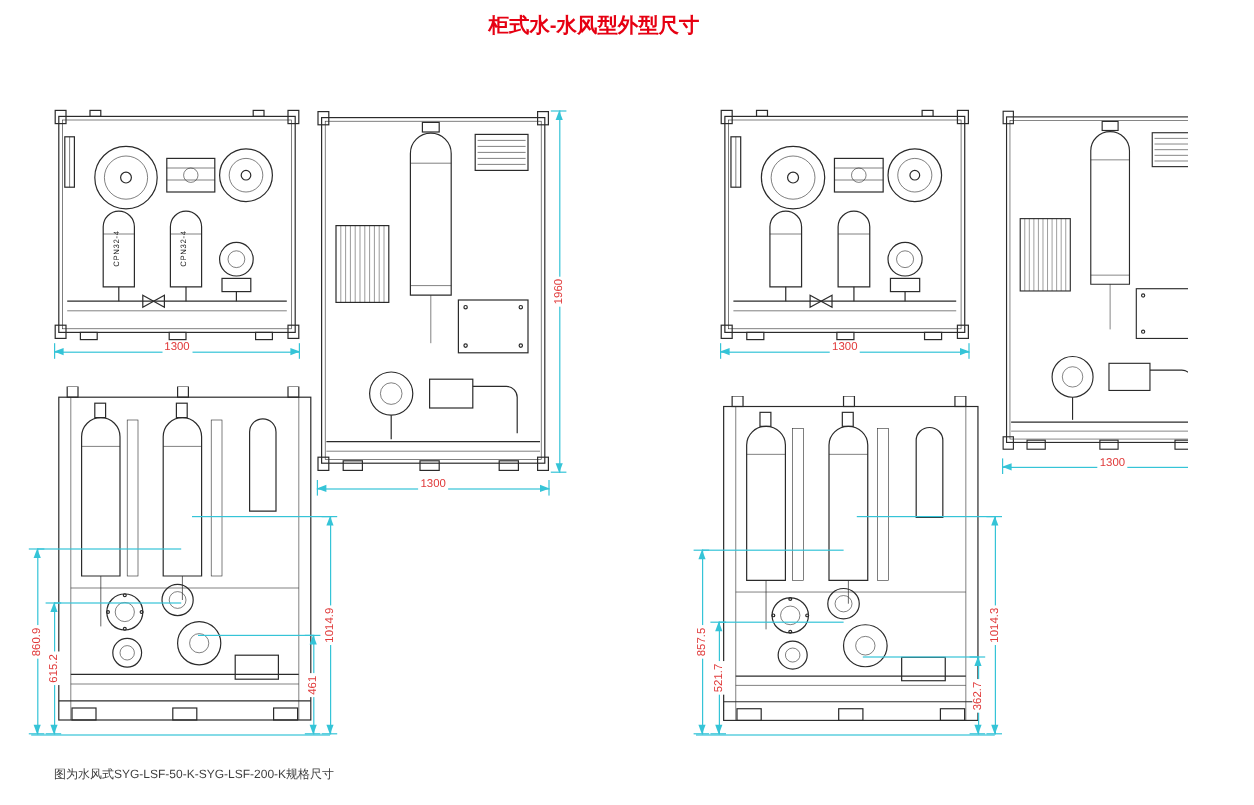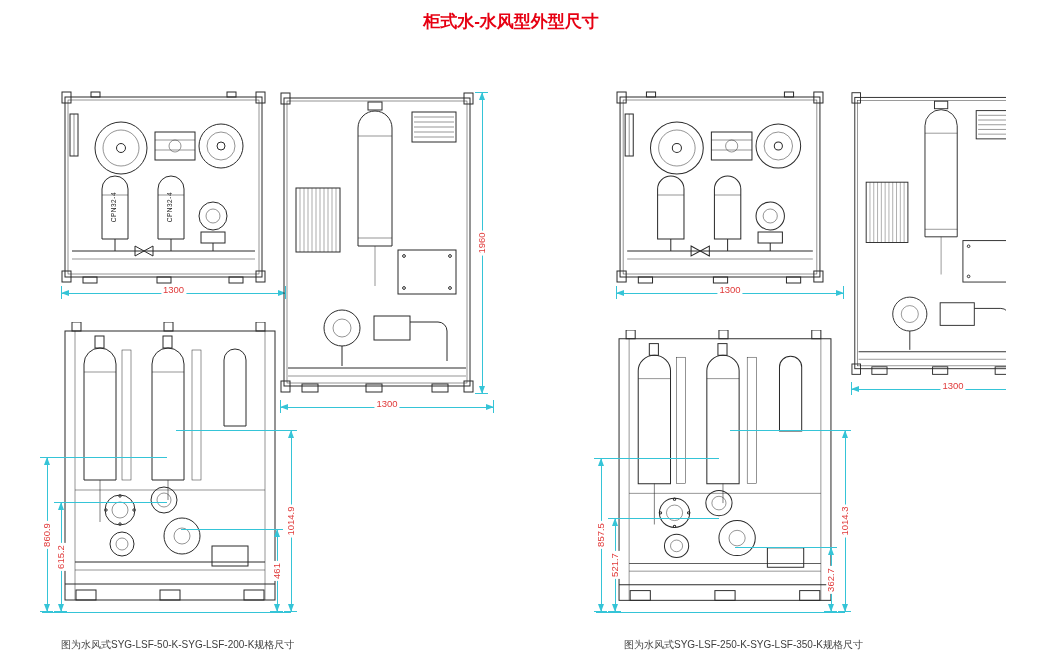--- a/index.html
+++ b/index.html
@@ -2,27 +2,27 @@
 <html><head>
 <meta charset="utf-8">
 <style>
   :root{
     --dim:#35c4d7;
     --red:#e03a3a;
     --ink:#2b2b2b;
   }
   html,body{margin:0;padding:0;background:#fff;}
   .page{position:relative;width:990px;height:671px;background:#fff;overflow:hidden;
-        font-family:"Liberation Sans","DejaVu Sans",sans-serif;margin-left:16px;}
+        font-family:"Liberation Sans","DejaVu Sans",sans-serif;}
   .title{position:absolute;top:10px;left:0;width:100%;text-align:center;margin:0;
          font-size:17px;font-weight:bold;color:#e60012;}
   .drawing{position:absolute;}
   .drawing svg{width:100%;height:100%;display:block;}
   
-  .hdim{position:absolute;height:10px;padding-left:20px;}
+  .hdim{position:absolute;height:10px;}
   .hdim .line{position:absolute;left:0;right:0;top:5px;border-top:1px solid var(--dim);}
   .hdim::before,.hdim::after{content:"";position:absolute;top:-2px;height:13px;border-left:1px solid var(--dim);}
   .hdim::before{left:0;}
   .hdim::after{right:0;}
   .hdim .arr{position:absolute;top:2px;width:0;height:0;border-top:3.5px solid transparent;border-bottom:3.5px solid transparent;}
   .hdim .arr.l{left:0;border-right:8px solid var(--dim);}
   .hdim .arr.r{right:0;border-left:8px solid var(--dim);}
   
   .vdim{position:absolute;width:10px;}
   .vdim .line{position:absolute;top:0;bottom:0;left:5px;border-left:1px solid var(--dim);}
@@ -311,15 +311,14 @@
       <span class="line"></span>
       <i class="arr b"></i>
     <span class="dimlabel">362.7</span>
   </div>
   <div class="ext" style="left:585px;top:458px;width:118px"></div>
   <div class="ext" style="left:599px;top:518px;width:104px"></div>
   <div class="ext" style="left:714px;top:430px;width:115px"></div>
   <div class="ext" style="left:719px;top:547px;width:96px"></div>
   <div class="ext" style="left:580px;top:612px;width:249px"></div>
 
-  <div class="caption" style="left:608px;top:638px">图为水风式SYG-LSF-250-K-SYG-LSF-350-K规格尺寸</div>
 
 </div>
 
 </body></html>

